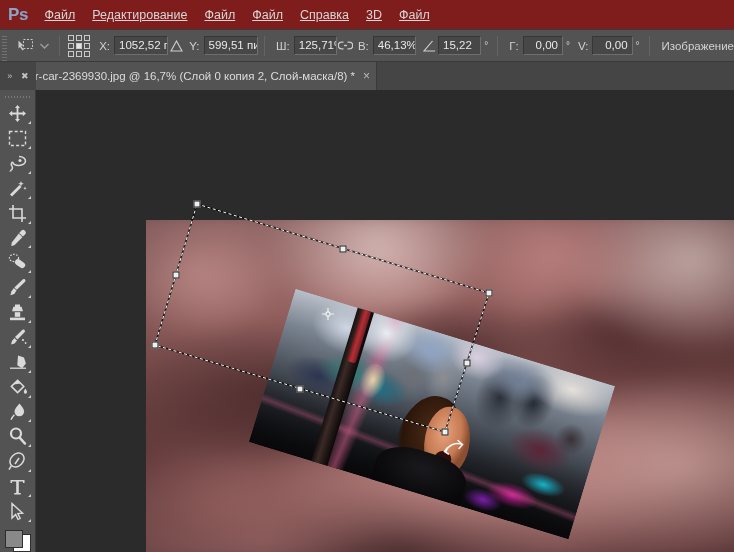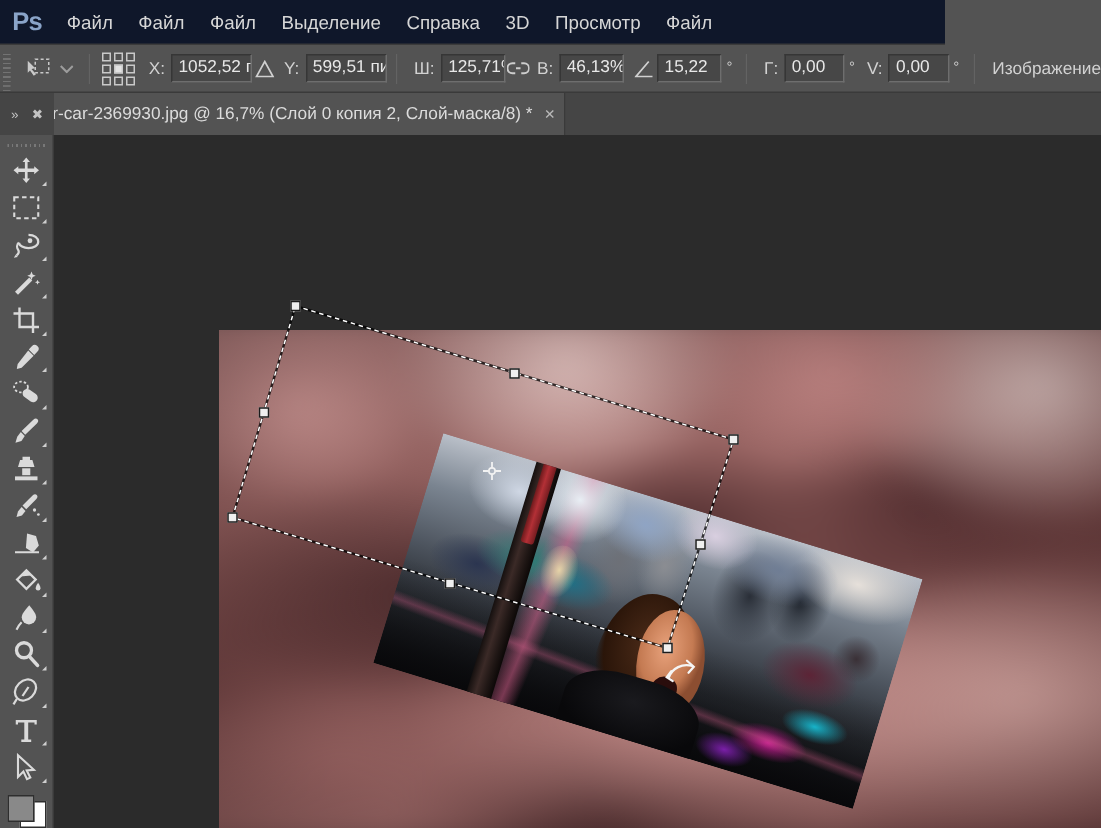--- a/index.html
+++ b/index.html
@@ -7,36 +7,36 @@
     width: 734px; height: 552px;
     overflow: hidden;
     background: #535353;
     font-family: "Liberation Sans", sans-serif;
     -webkit-font-smoothing: antialiased;
   }
   #app { position: relative; width: 734px; height: 552px; }
 
   
   .menubar {
-    position: absolute; left: 0; top: 0; width: 630px; height: 30px;
-    background: #0f172a;
+    position: absolute; left: 0; top: 0; width: 734px; height: 30px;
+    background: #7f1d1d;
     display: flex; align-items: center;
     border-bottom: 1px solid #3b3b3b;
   }
   .ps-logo {
     width: 36px; height: 30px;
     display: flex; align-items: center; justify-content: center;
     font-family: "Liberation Sans", sans-serif;
     font-weight: bold; font-size: 17px; letter-spacing: -0.5px;
     color: #8aa4c8;
   }
   .menu-item {
     font-size: 12.5px; color: #d6d6d6;
     padding: 0 8.5px; height: 30px; line-height: 30px;
-    white-space: nowrap; cursor: default;
+    white-space: nowrap; cursor: default; text-decoration: underline;
   }
 
   
   .optionsbar {
     position: absolute; left: 0; top: 30px; width: 734px; height: 32px;
     background: #535353;
     display: flex; align-items: center;
     border-bottom: 1px solid #3a3a3a;
   }
   .grip {
@@ -85,21 +85,21 @@
     background: #474747;
     border: 1px solid #6e6e6e;
     border-top-color: #363636; border-left-color: #363636;
     color: #e8e8e8; font-size: 11.5px;
     height: 19px; line-height: 17px;
     padding: 0 4px; white-space: nowrap; overflow: hidden;
   }
   .w-xy   { width: 66px; }
   .w-ws   { width: 52px; }
   .w-ang  { width: 52px; }
-  .w-hv   { width: 48px; }
+  .w-hv   { width: 48px; text-align: right; }
   .icon-btn {
     width: 20px; height: 22px; display: flex; align-items: center; justify-content: center;
     color: #cfcfcf;
   }
   .deg { font-size: 10px; color: #cfcfcf; margin: 0 3px 0 3px; }
   .opt-interp { font-size: 11.5px; color: #d2d2d2; margin-left: 6px; white-space: nowrap; }
 
   
   .tabstrip {
     position: absolute; left: 0; top: 62px; width: 734px; height: 28px;
@@ -307,26 +307,25 @@
   .rot-cursor { position: absolute; }
 </style>
 </head>
 <body>
 
 <div id="app">
 
   <div class="menubar">
     <div class="ps-logo">Ps</div>
     <div class="menu-item">Файл</div>
+    <div class="menu-item">Редактирование</div>
     <div class="menu-item">Файл</div>
     <div class="menu-item">Файл</div>
-    <div class="menu-item">Выделение</div>
     <div class="menu-item">Справка</div>
     <div class="menu-item">3D</div>
-    <div class="menu-item">Просмотр</div>
     <div class="menu-item">Файл</div>
   </div>
 
   <div class="optionsbar">
     <div class="grip">
         <i></i>
       </div>
 
     <div class="opt-tool-preset">
       <div class="tool-icon-box">

